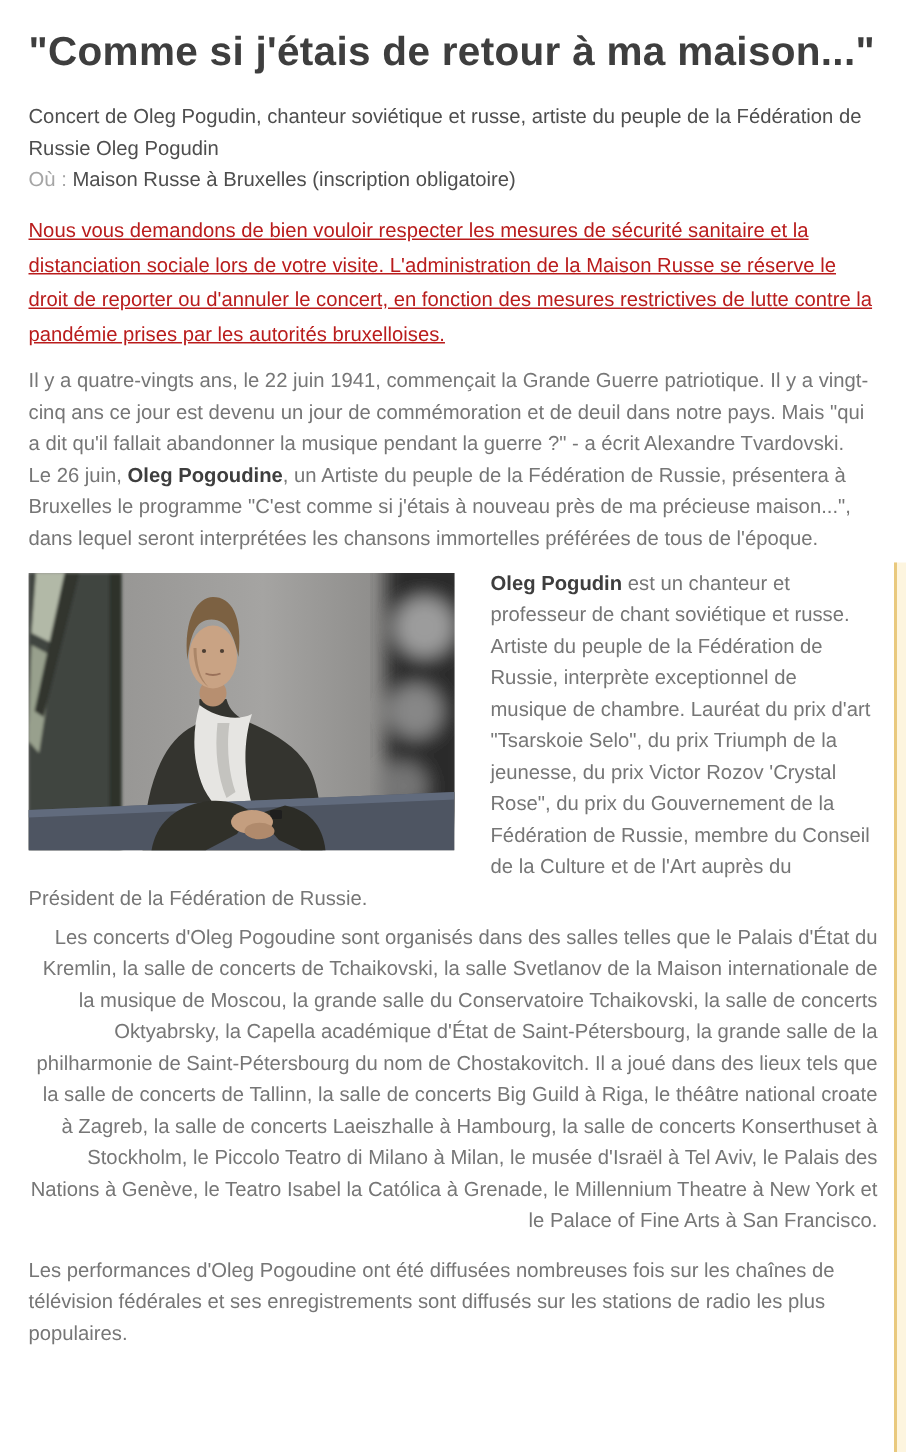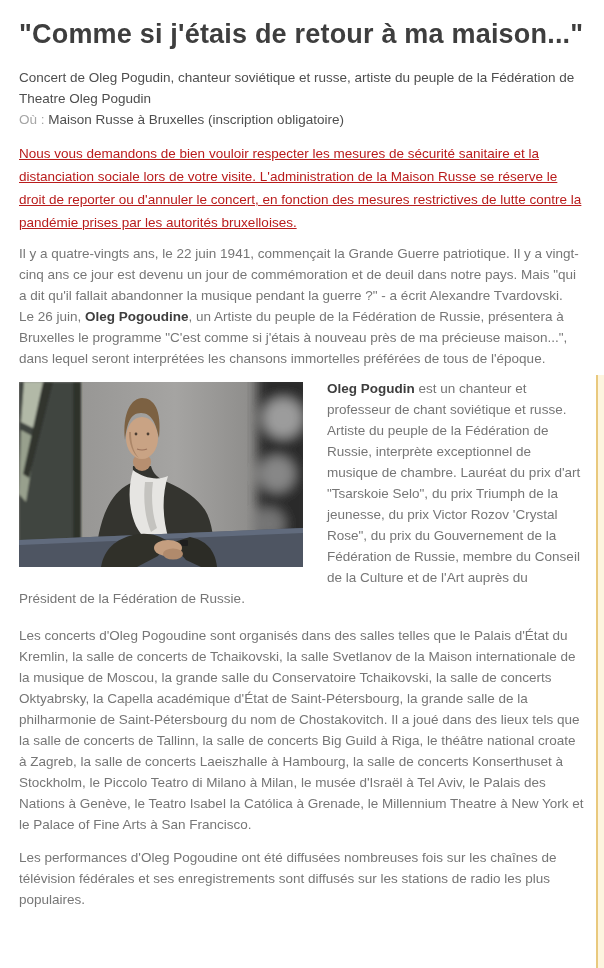--- a/index.html
+++ b/index.html
@@ -11,34 +11,34 @@
   .intro-line{min-height:21px;}
   .meta-label{color:#a5a5a5;}
   .meta-value{color:#4e4e4e;}
   p{margin:0;}
   .warning{margin-top:12px;font-size:13.5px;line-height:23px;color:#b91c1c;text-decoration:underline;}
   .body{margin-top:9px;font-size:13.5px;line-height:21px;color:#767676;}
   .body b{color:#3e3e3e;font-weight:700;}
   .photo-section{margin-top:9px;}
   .portrait{margin:4px 24px 6px 0;float:left;width:284px;height:185px;display:block;}
   .portrait svg{display:block;width:284px;height:185px;}
-  .clear-left{clear:left;margin-top:16px;}
+  .clear-left{clear:left;margin-top:5px;text-align:right;}
   .last{margin-top:12px;}
   .scroll-strip{position:absolute;right:0;top:375px;width:6px;height:593px;
        background:#fdf5df;border-left:2px solid #e9c97e;}
 </style>
 </head>
 <body>
 
 <div class="page">
 
   <h1>"Comme si j'étais de retour à ma maison..."</h1>
 
   <div class="intro">
-    <div class="intro-line">Concert de Oleg Pogudin, chanteur soviétique et russe, artiste du peuple de la Fédération de Theatre Oleg Pogudin</div>
+    <div class="intro-line">Concert de Oleg Pogudin, chanteur soviétique et russe, artiste du peuple de la Fédération de Russie Oleg Pogudin</div>
     <div class="intro-line"><span class="meta-label">Où :</span> <span class="meta-value">Maison Russe à Bruxelles (inscription obligatoire)</span></div>
   </div>
 
   <p class="warning">Nous vous demandons de bien vouloir respecter les mesures de sécurité sanitaire et la distanciation sociale lors de votre visite. L'administration de la Maison Russe se réserve le droit de reporter ou d'annuler le concert, en fonction des mesures restrictives de lutte contre la pandémie prises par les autorités bruxelloises.</p>
 
   <p class="body"><span>Il y a quatre-vingts ans, le 22 juin 1941, commençait la Grande Guerre patriotique. Il y a vingt-cinq ans ce jour est devenu un jour de commémoration et de deuil dans notre pays. Mais "qui a dit qu'il fallait abandonner la musique pendant la guerre ?" - a écrit Alexandre Tvardovski.</span><br><span>Le 26 juin, </span><b>Oleg Pogoudine</b><span>, un Artiste du peuple de la Fédération de Russie, présentera à Bruxelles le programme "C'est comme si j'étais à nouveau près de ma précieuse maison...", dans lequel seront interprétées les chansons immortelles préférées de tous de l'époque.</span></p>
 
   <div class="photo-section">
     <figure class="portrait">
       <svg viewBox="0 0 284 185" xmlns="http://www.w3.org/2000/svg">

